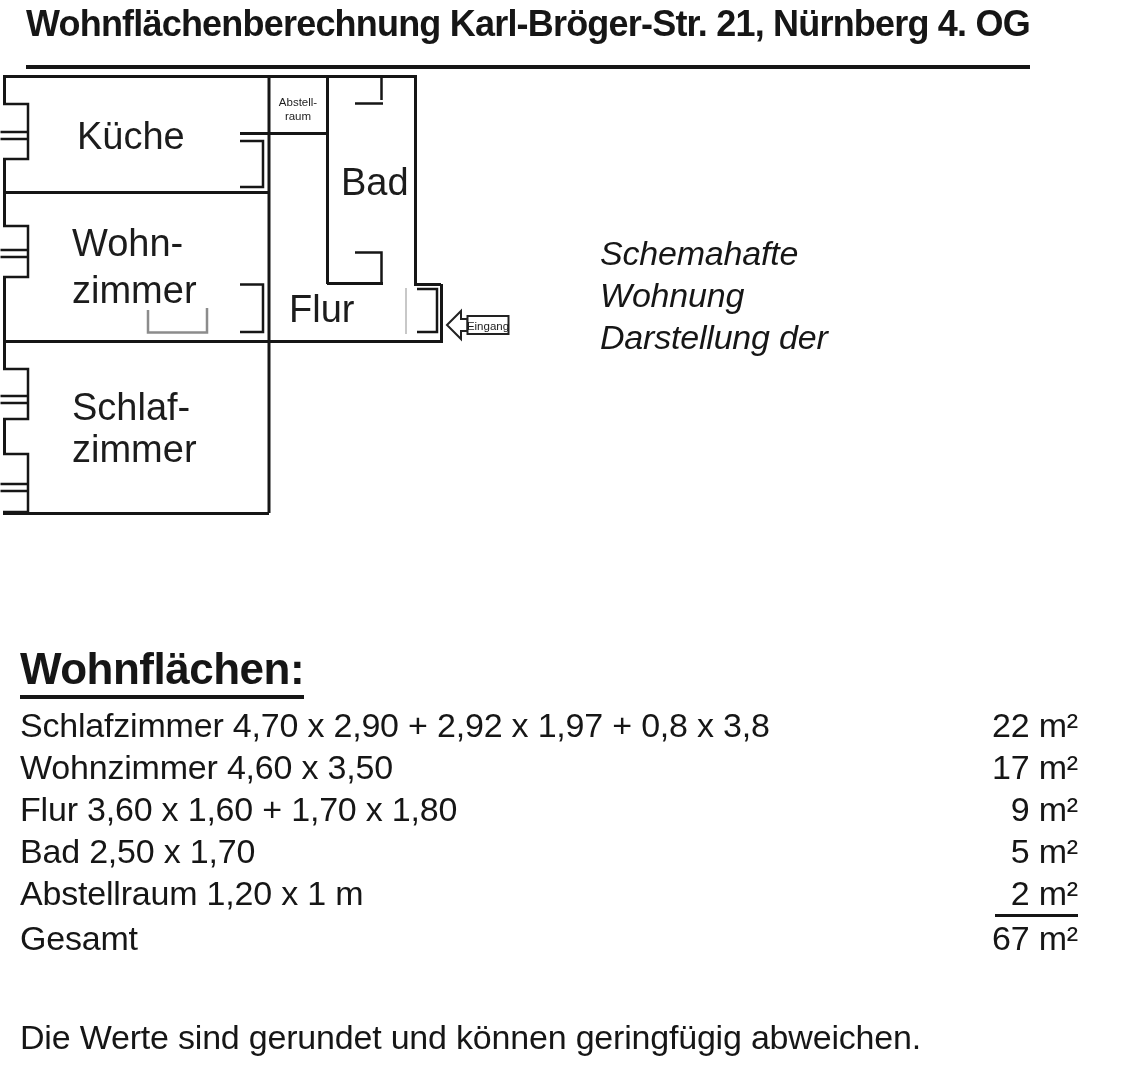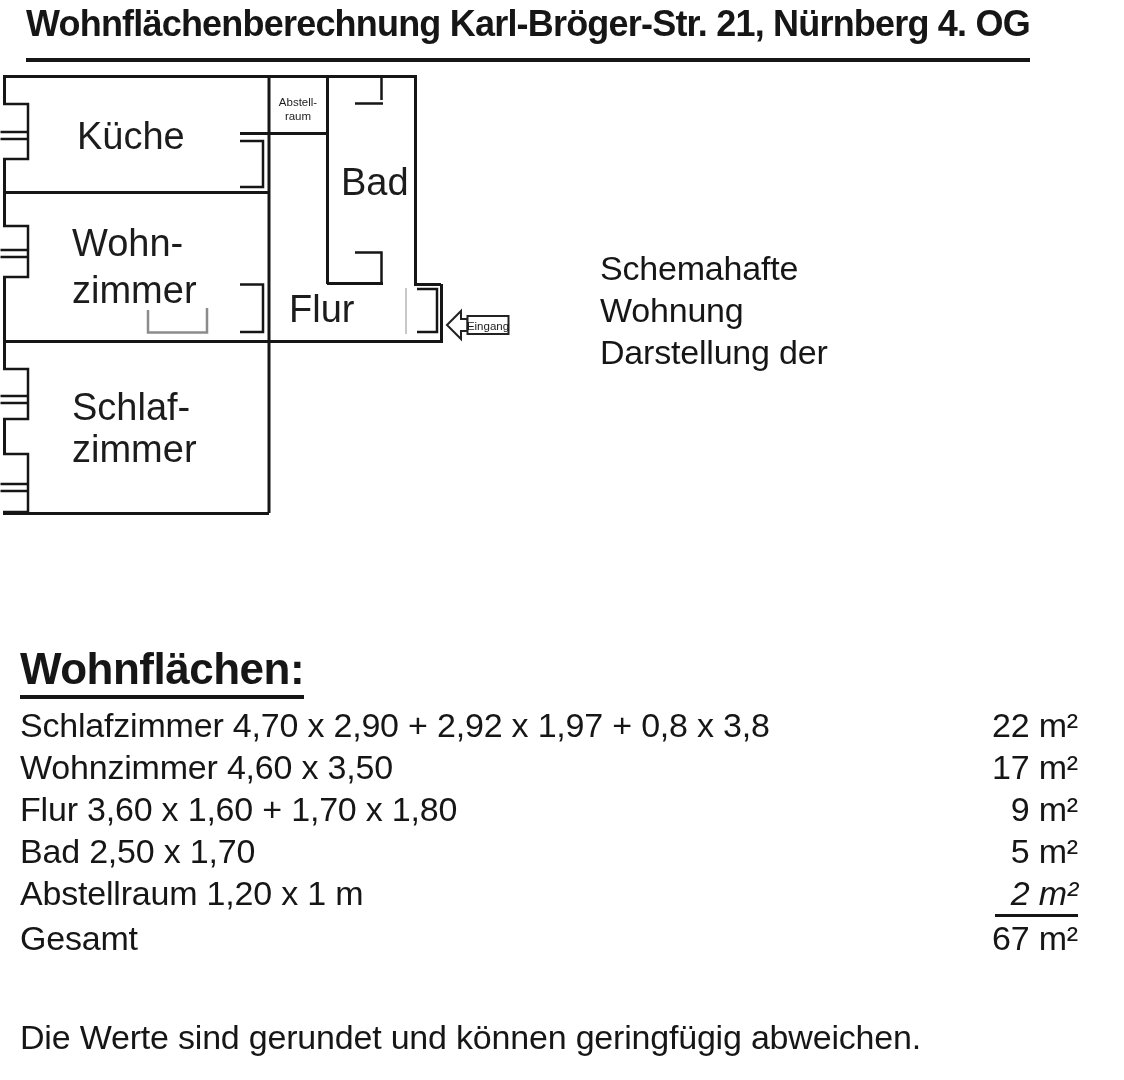--- a/index.html
+++ b/index.html
@@ -3,40 +3,40 @@
 <meta charset="utf-8">
 <style>
   html,body{margin:0;padding:0;}
   body{
     width:1124px;height:1080px;position:relative;background:#ffffff;
     font-family:"Liberation Sans",sans-serif;color:#161616;overflow:hidden;
   }
   .title{
     position:absolute;left:26px;top:3px;
     font-size:36px;font-weight:bold;letter-spacing:-0.8px;white-space:nowrap;
-    display:inline-block;border-bottom:4px solid #161616;padding-bottom:13px;
+    display:inline-block;border-bottom:4px solid #161616;padding-bottom:20px;
   }
   .plan-svg{position:absolute;left:0;top:60px;}
   .plan-caption{
-    position:absolute;left:600px;top:247px;
-    font-size:34px;line-height:42px;letter-spacing:-0.2px;
+    position:absolute;left:600px;top:232px;
+    font-size:34px;line-height:42px;letter-spacing:-0.2px;font-style:italic;
   }
   .areas{position:absolute;left:20px;top:644px;width:1058px;}
   .areas-heading{
     font-size:44px;font-weight:bold;letter-spacing:-0.5px;
     display:inline-block;border-bottom:4px solid #161616;padding-bottom:1px;
     margin-bottom:5px;
   }
   .area-row{
     display:flex;justify-content:space-between;align-items:flex-start;
     font-size:34px;line-height:42px;letter-spacing:-0.2px;
   }
   .area-row .label{white-space:nowrap;}
   .area-row .value{white-space:nowrap;text-align:right;}
-  .area-row .value.sum{border-bottom:3px solid #161616;padding-left:16px;font-style:italic;}
+  .area-row .value.sum{border-bottom:3px solid #161616;padding-left:16px;}
   .footnote{
     position:absolute;left:20px;top:1018px;
     font-size:34px;letter-spacing:-0.2px;white-space:nowrap;
   }
   svg text{fill:#1c1c1c;font-family:"Liberation Sans",sans-serif;}
   svg .room-label{font-size:38px;}
   svg .small-label{font-size:11.5px;}
 </style>
 </head>
 <body>

